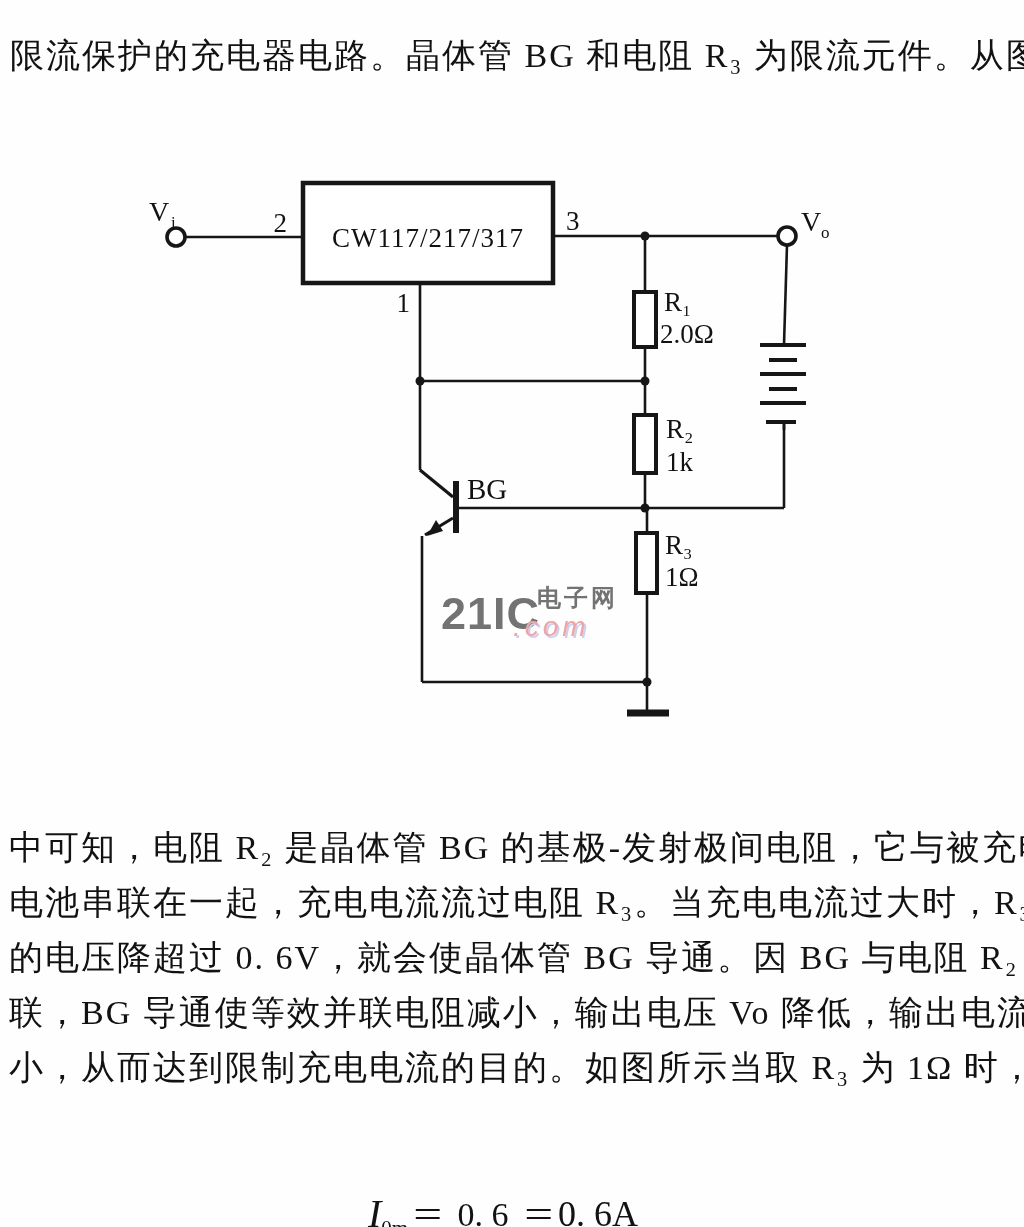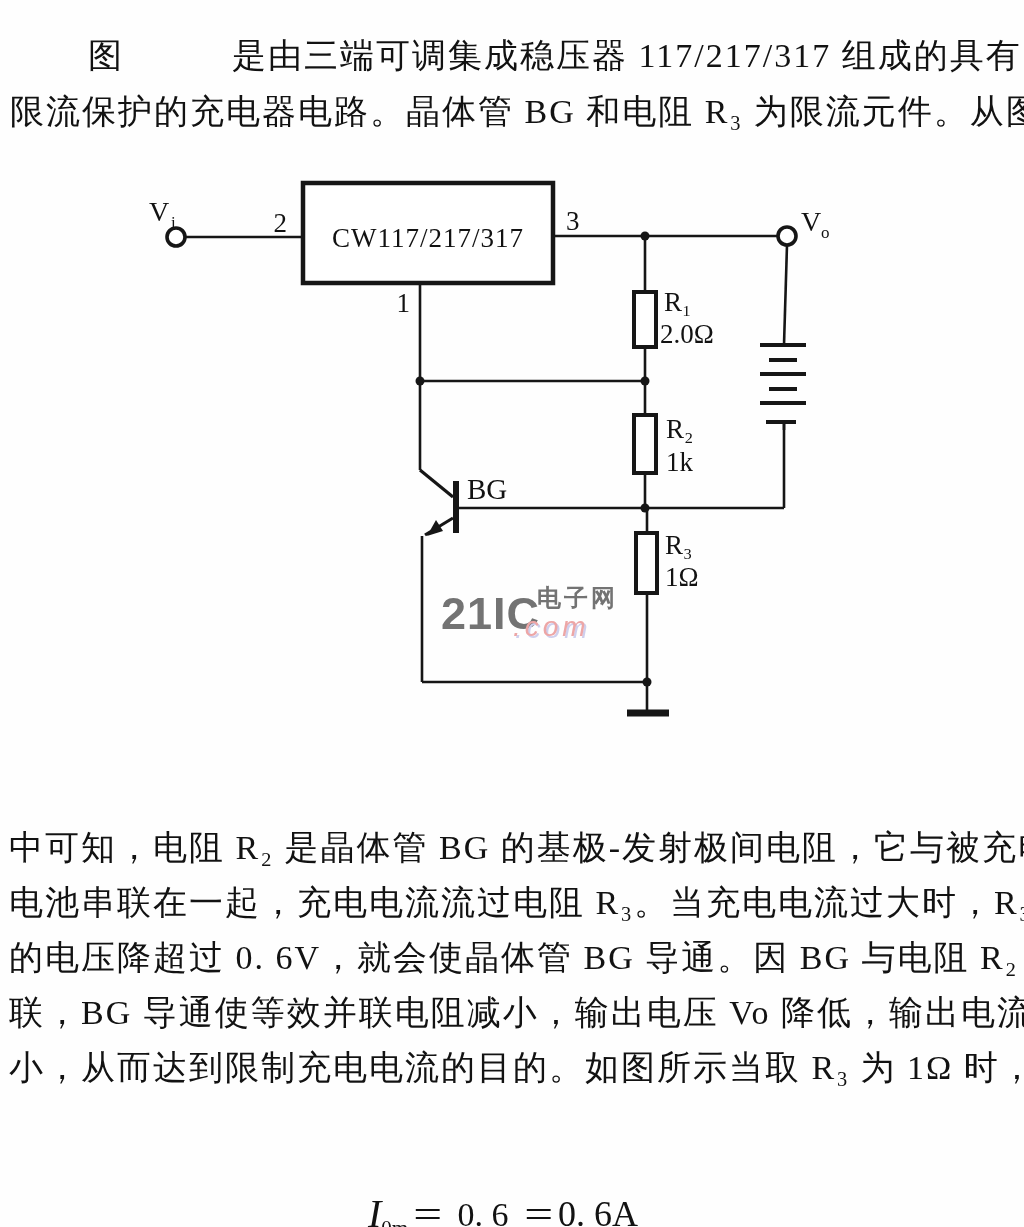--- a/index.html
+++ b/index.html
@@ -39,21 +39,20 @@
   .frac .num{padding:0 10px 2px 10px;border-bottom:3px solid #121212;margin-top:48px;}
   .frac .den{padding-top:2px;}
   sub{line-height:0;}
 </style>
 </head>
 <body>
 
 <div class="page">
 
   <div class="intro">
-    <div class="l1">图　　　是由三端可调集成稳压器 117/217/317 组成的具有</div>
     <div class="l2">限流保护的充电器电路。晶体管 BG 和电阻 R₃ 为限流元件。从图</div>
   </div>
 
   <div class="circuit">
     <svg width="1024" height="600" viewBox="0 0 1024 600">
       <g stroke="#161616" stroke-width="2.6" fill="none">
 
         <g>
           <circle cx="176" cy="67" r="9" fill="#fff" stroke-width="3.6"></circle>
           <line x1="185" y1="67" x2="303" y2="67"></line>

